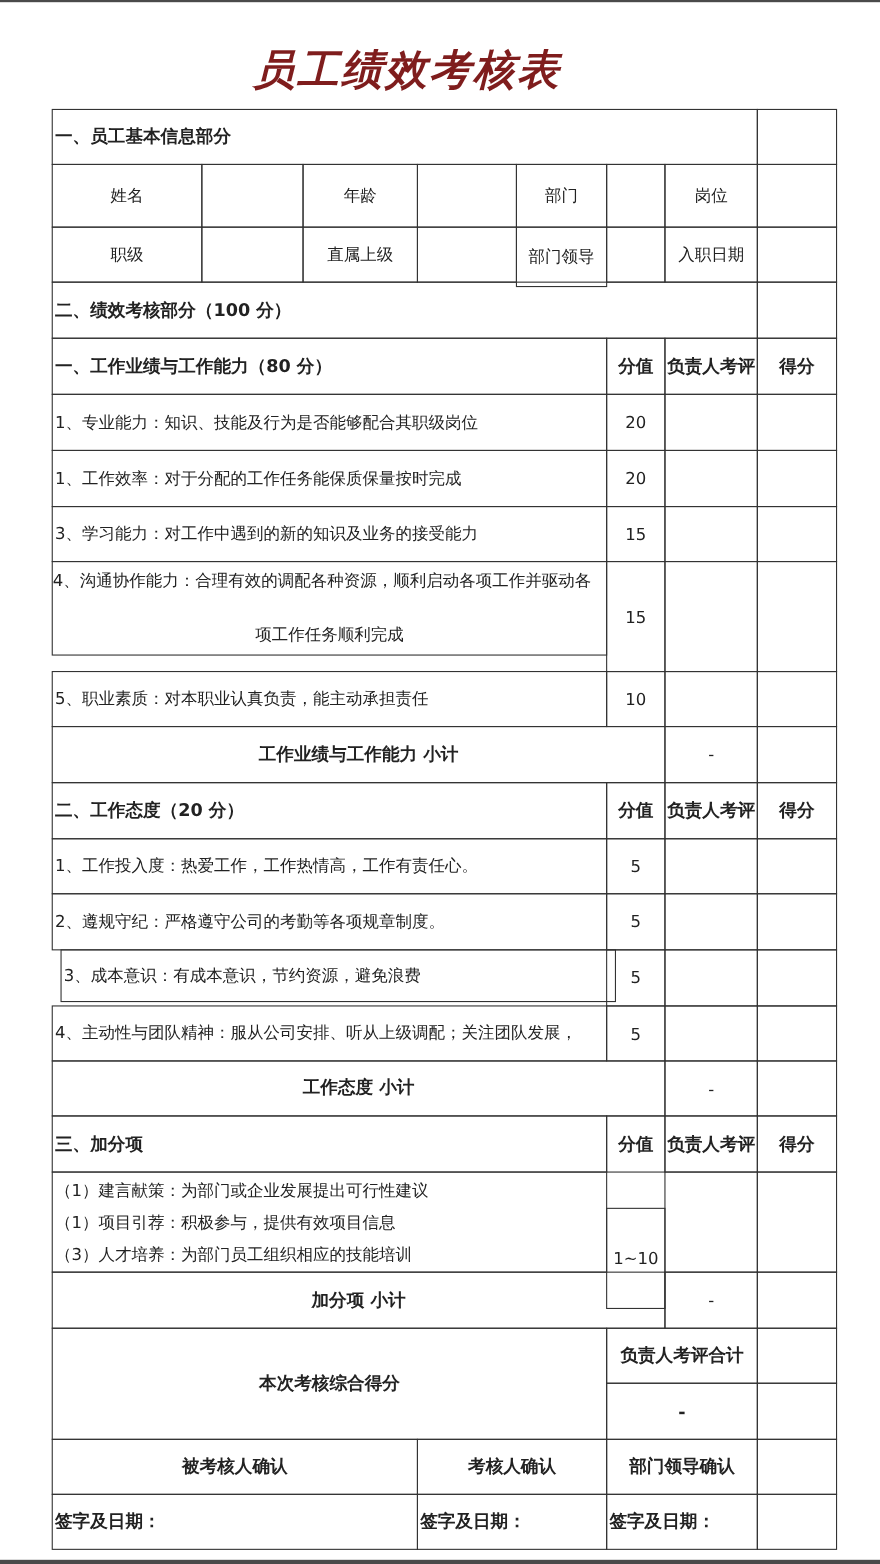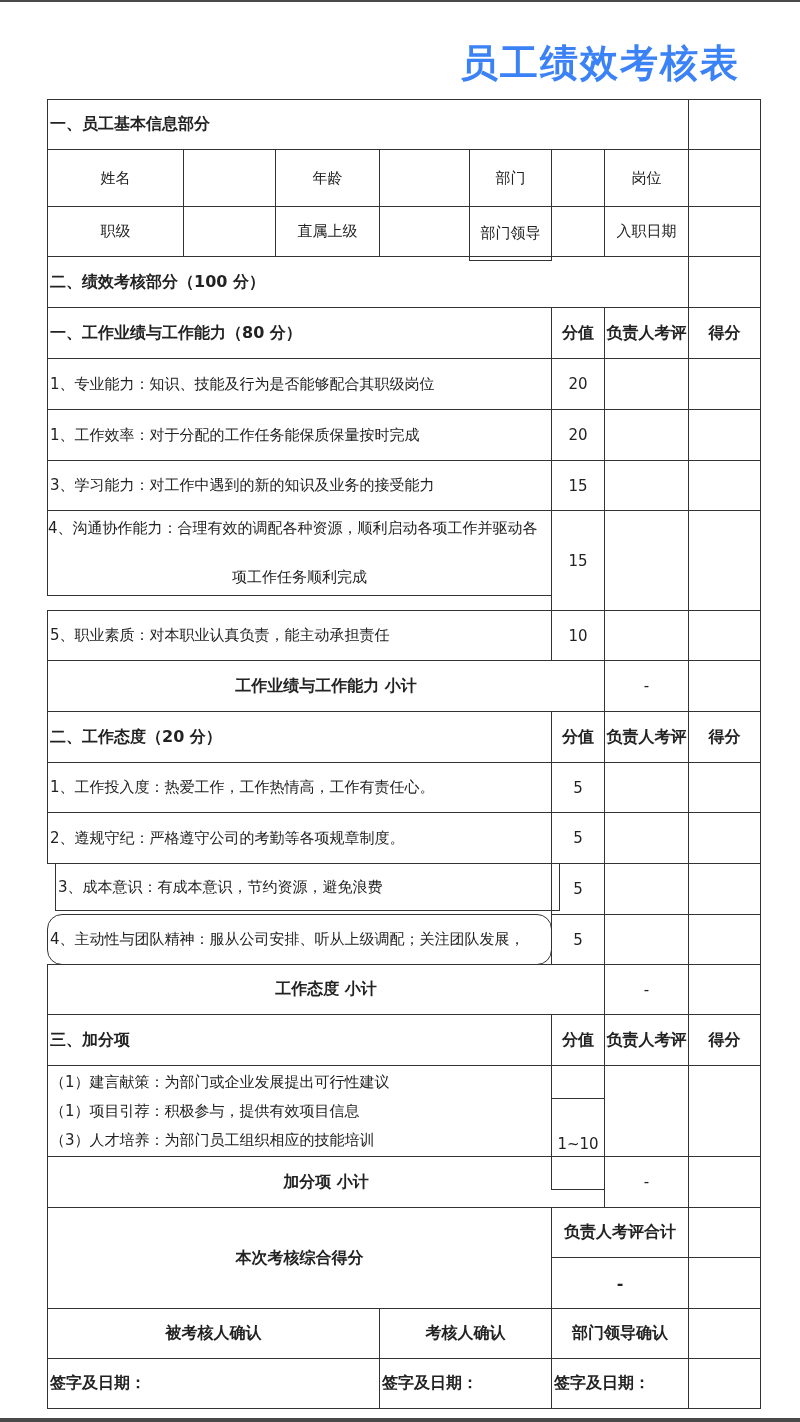--- a/index.html
+++ b/index.html
@@ -4,22 +4,22 @@
 <style>
   html, body { margin: 0; padding: 0; }
   body {
     width: 800px; height: 1422px; position: relative; background: #ffffff;
     font-family: "DejaVu Sans", "Liberation Sans", sans-serif; color: #1a1a1a;
     overflow: hidden;
   }
   .topline { position: absolute; left: 0; top: 0; width: 800px; height: 2px; background: #4a4a4a; }
   .bottomline { position: absolute; left: 0; top: 1418px; width: 800px; height: 4px; background: #4a4a4a; }
   .title {
-    position: absolute; left: 0; top: 38px; width: 740px; text-align: right;
-    font-size: 38px; font-weight: bold; letter-spacing: 2px; color: #3b82f6;
+    position: absolute; left: 0; top: 38px; width: 740px; text-align: center;
+    font-size: 38px; font-weight: bold; letter-spacing: 2px; color: #7f1d1d; font-style: italic;
   }
   .cell {
     position: absolute; box-sizing: border-box;
     border: 1px solid #333; margin-left: -1px; margin-top: -1px;
     display: flex; align-items: center; font-size: 15px; color: #222;
     overflow: hidden; white-space: nowrap;
   }
   .c { justify-content: center; text-align: center; }
   .l { justify-content: flex-start; padding-left: 2px; }
   .b { font-weight: bold; font-size: 16px; }
@@ -111,21 +111,21 @@
 <div class="cell l" style="left:48px;top:813px;width:505px;height:52px;">2、遵规守纪：严格遵守公司的考勤等各项规章制度。</div>
 <div class="cell c" style="left:552px;top:813px;width:54px;height:52px;">5</div>
 <div class="cell" style="left:605px;top:813px;width:85px;height:52px;"></div>
 <div class="cell" style="left:689px;top:813px;width:73px;height:52px;"></div>
 
 <div class="cell l" style="left:56px;top:864px;width:505px;height:48px;">3、成本意识：有成本意识，节约资源，避免浪费</div>
 <div class="cell c" style="left:552px;top:864px;width:54px;height:52px;">5</div>
 <div class="cell" style="left:605px;top:864px;width:85px;height:52px;"></div>
 <div class="cell" style="left:689px;top:864px;width:73px;height:52px;"></div>
 
-<div class="cell l" style="left:48px;top:915px;width:505px;height:51px;border-radius:15px;">4、主动性与团队精神：服从公司安排、听从上级调配；关注团队发展，</div>
+<div class="cell l" style="left:48px;top:915px;width:505px;height:51px;">4、主动性与团队精神：服从公司安排、听从上级调配；关注团队发展，</div>
 <div class="cell c" style="left:552px;top:915px;width:54px;height:51px;">5</div>
 <div class="cell" style="left:605px;top:915px;width:85px;height:51px;"></div>
 <div class="cell" style="left:689px;top:915px;width:73px;height:51px;"></div>
 
 <div class="cell c b" style="left:48px;top:965px;width:558px;height:51px;">工作态度  小计</div>
 <div class="cell c" style="left:605px;top:965px;width:85px;height:51px;">-</div>
 <div class="cell" style="left:689px;top:965px;width:73px;height:51px;"></div>
 
 <div class="cell l sec" style="left:48px;top:1015px;width:505px;height:52px;">三、加分项</div>
 <div class="cell c b" style="left:552px;top:1015px;width:54px;height:52px;">分值</div>

